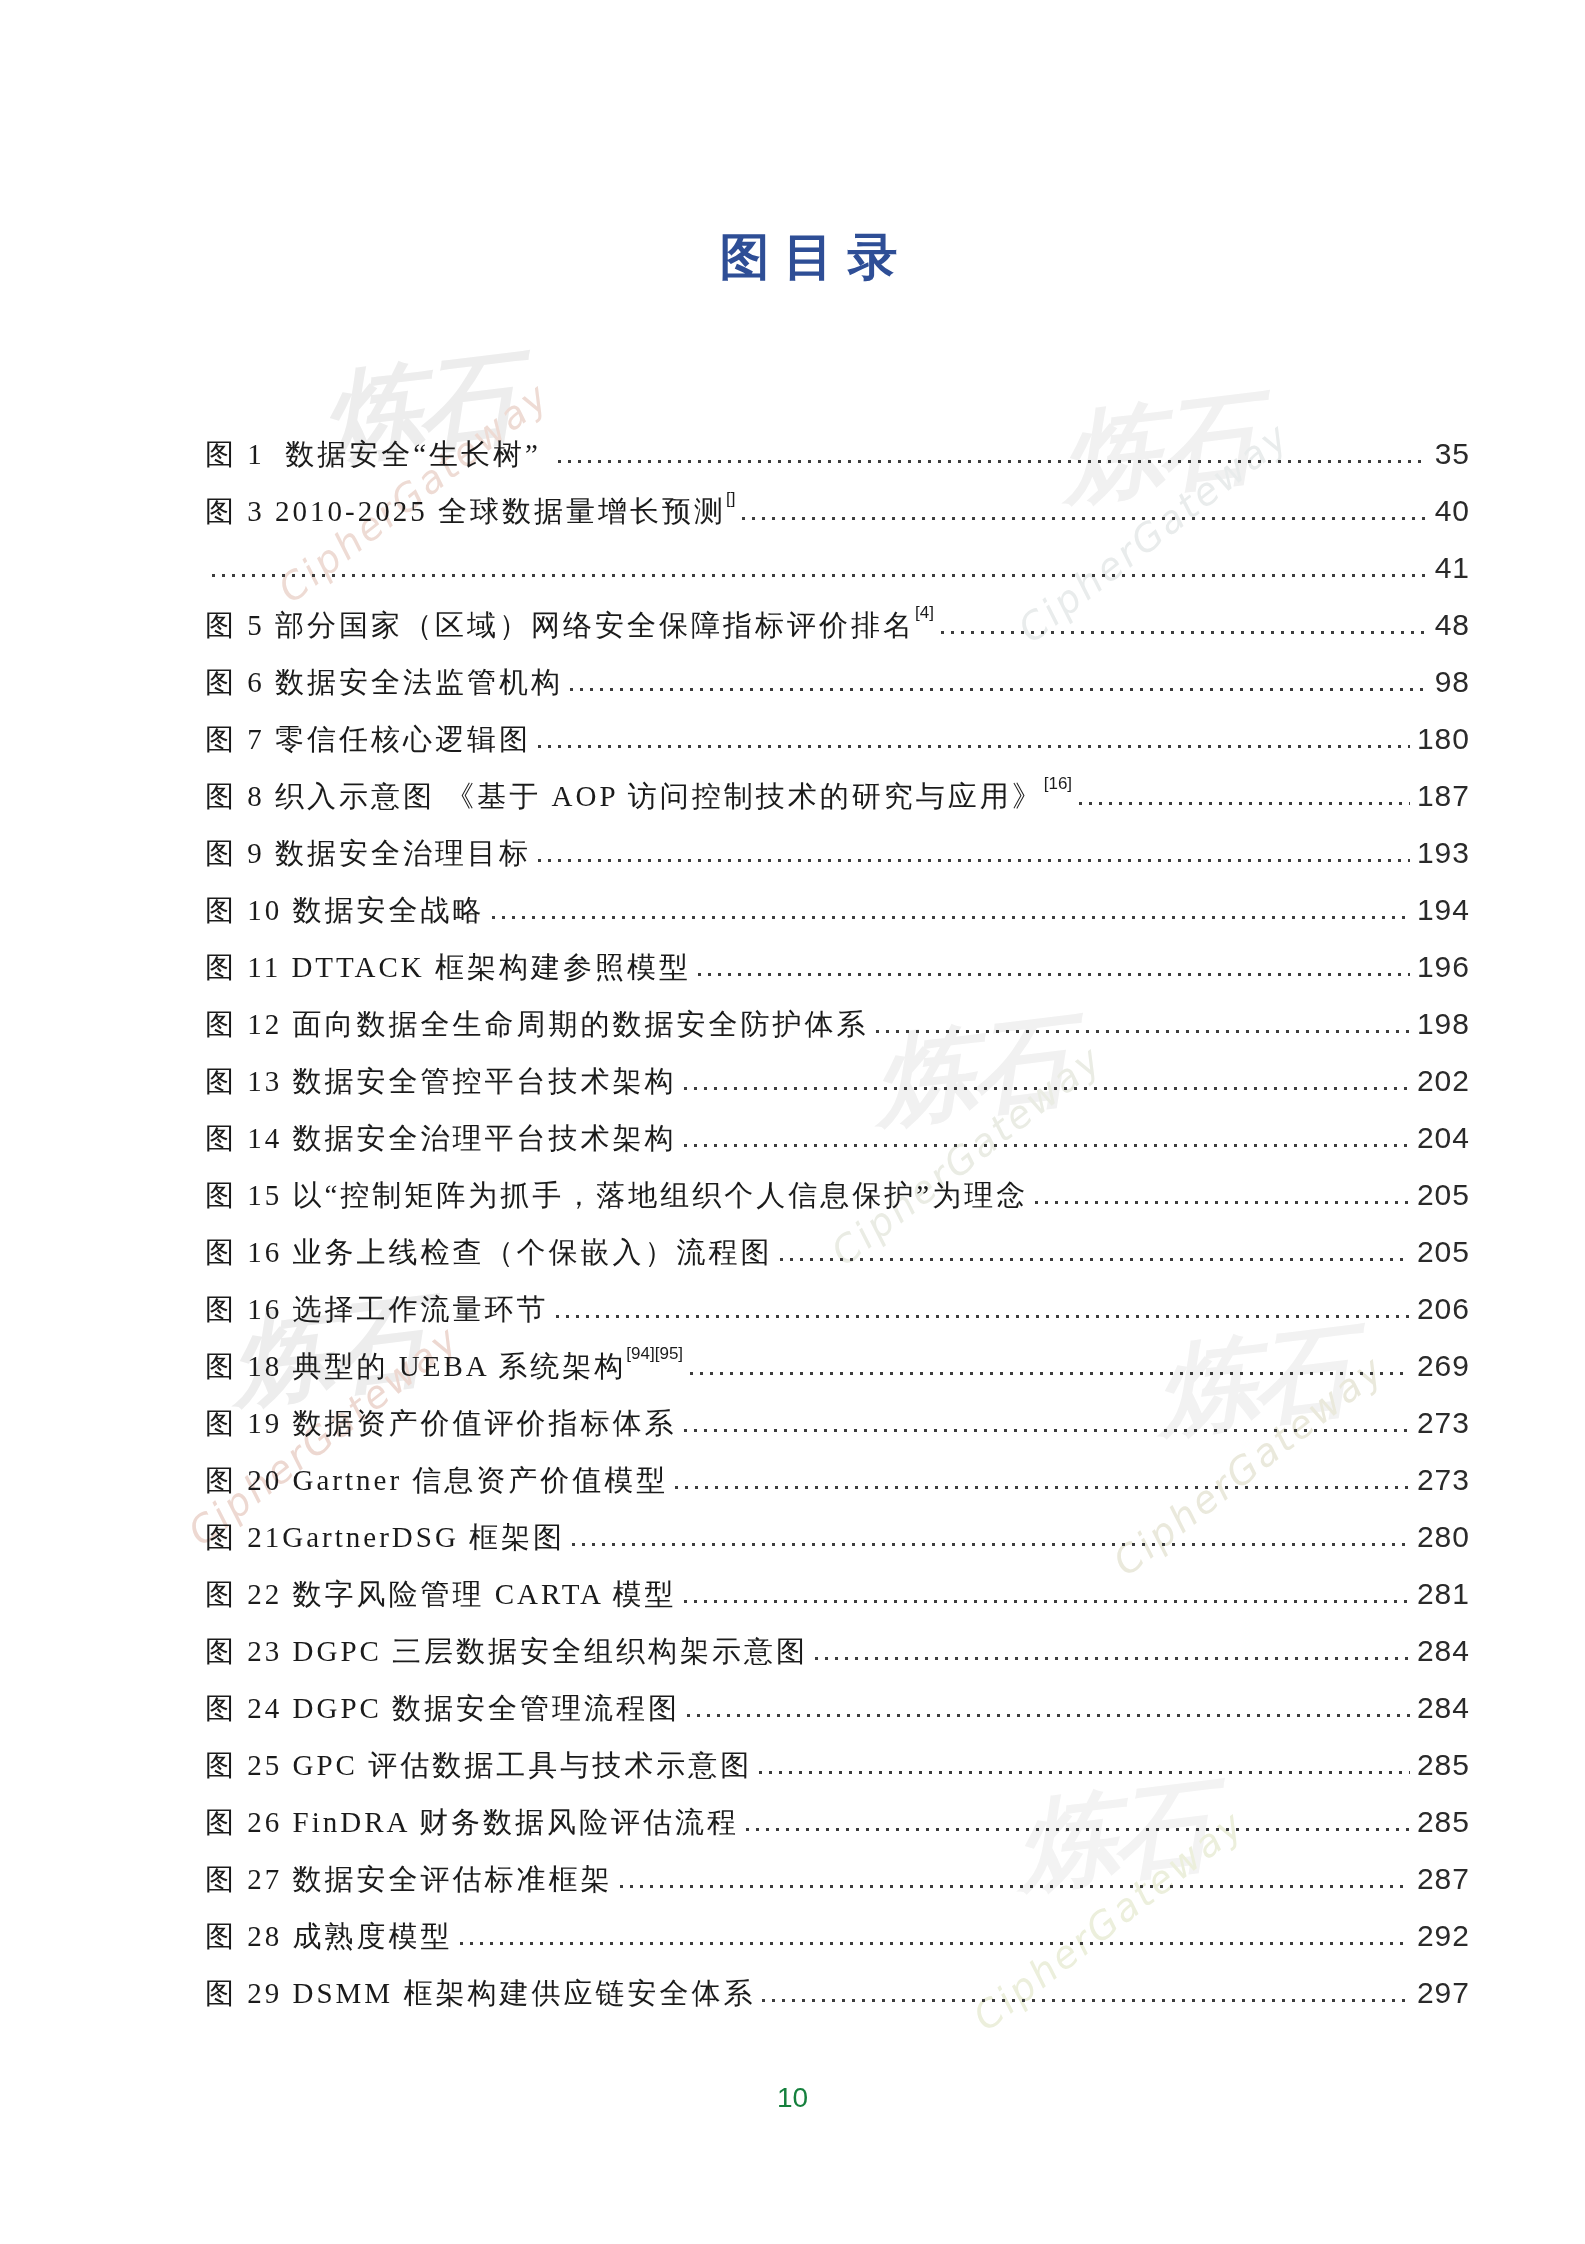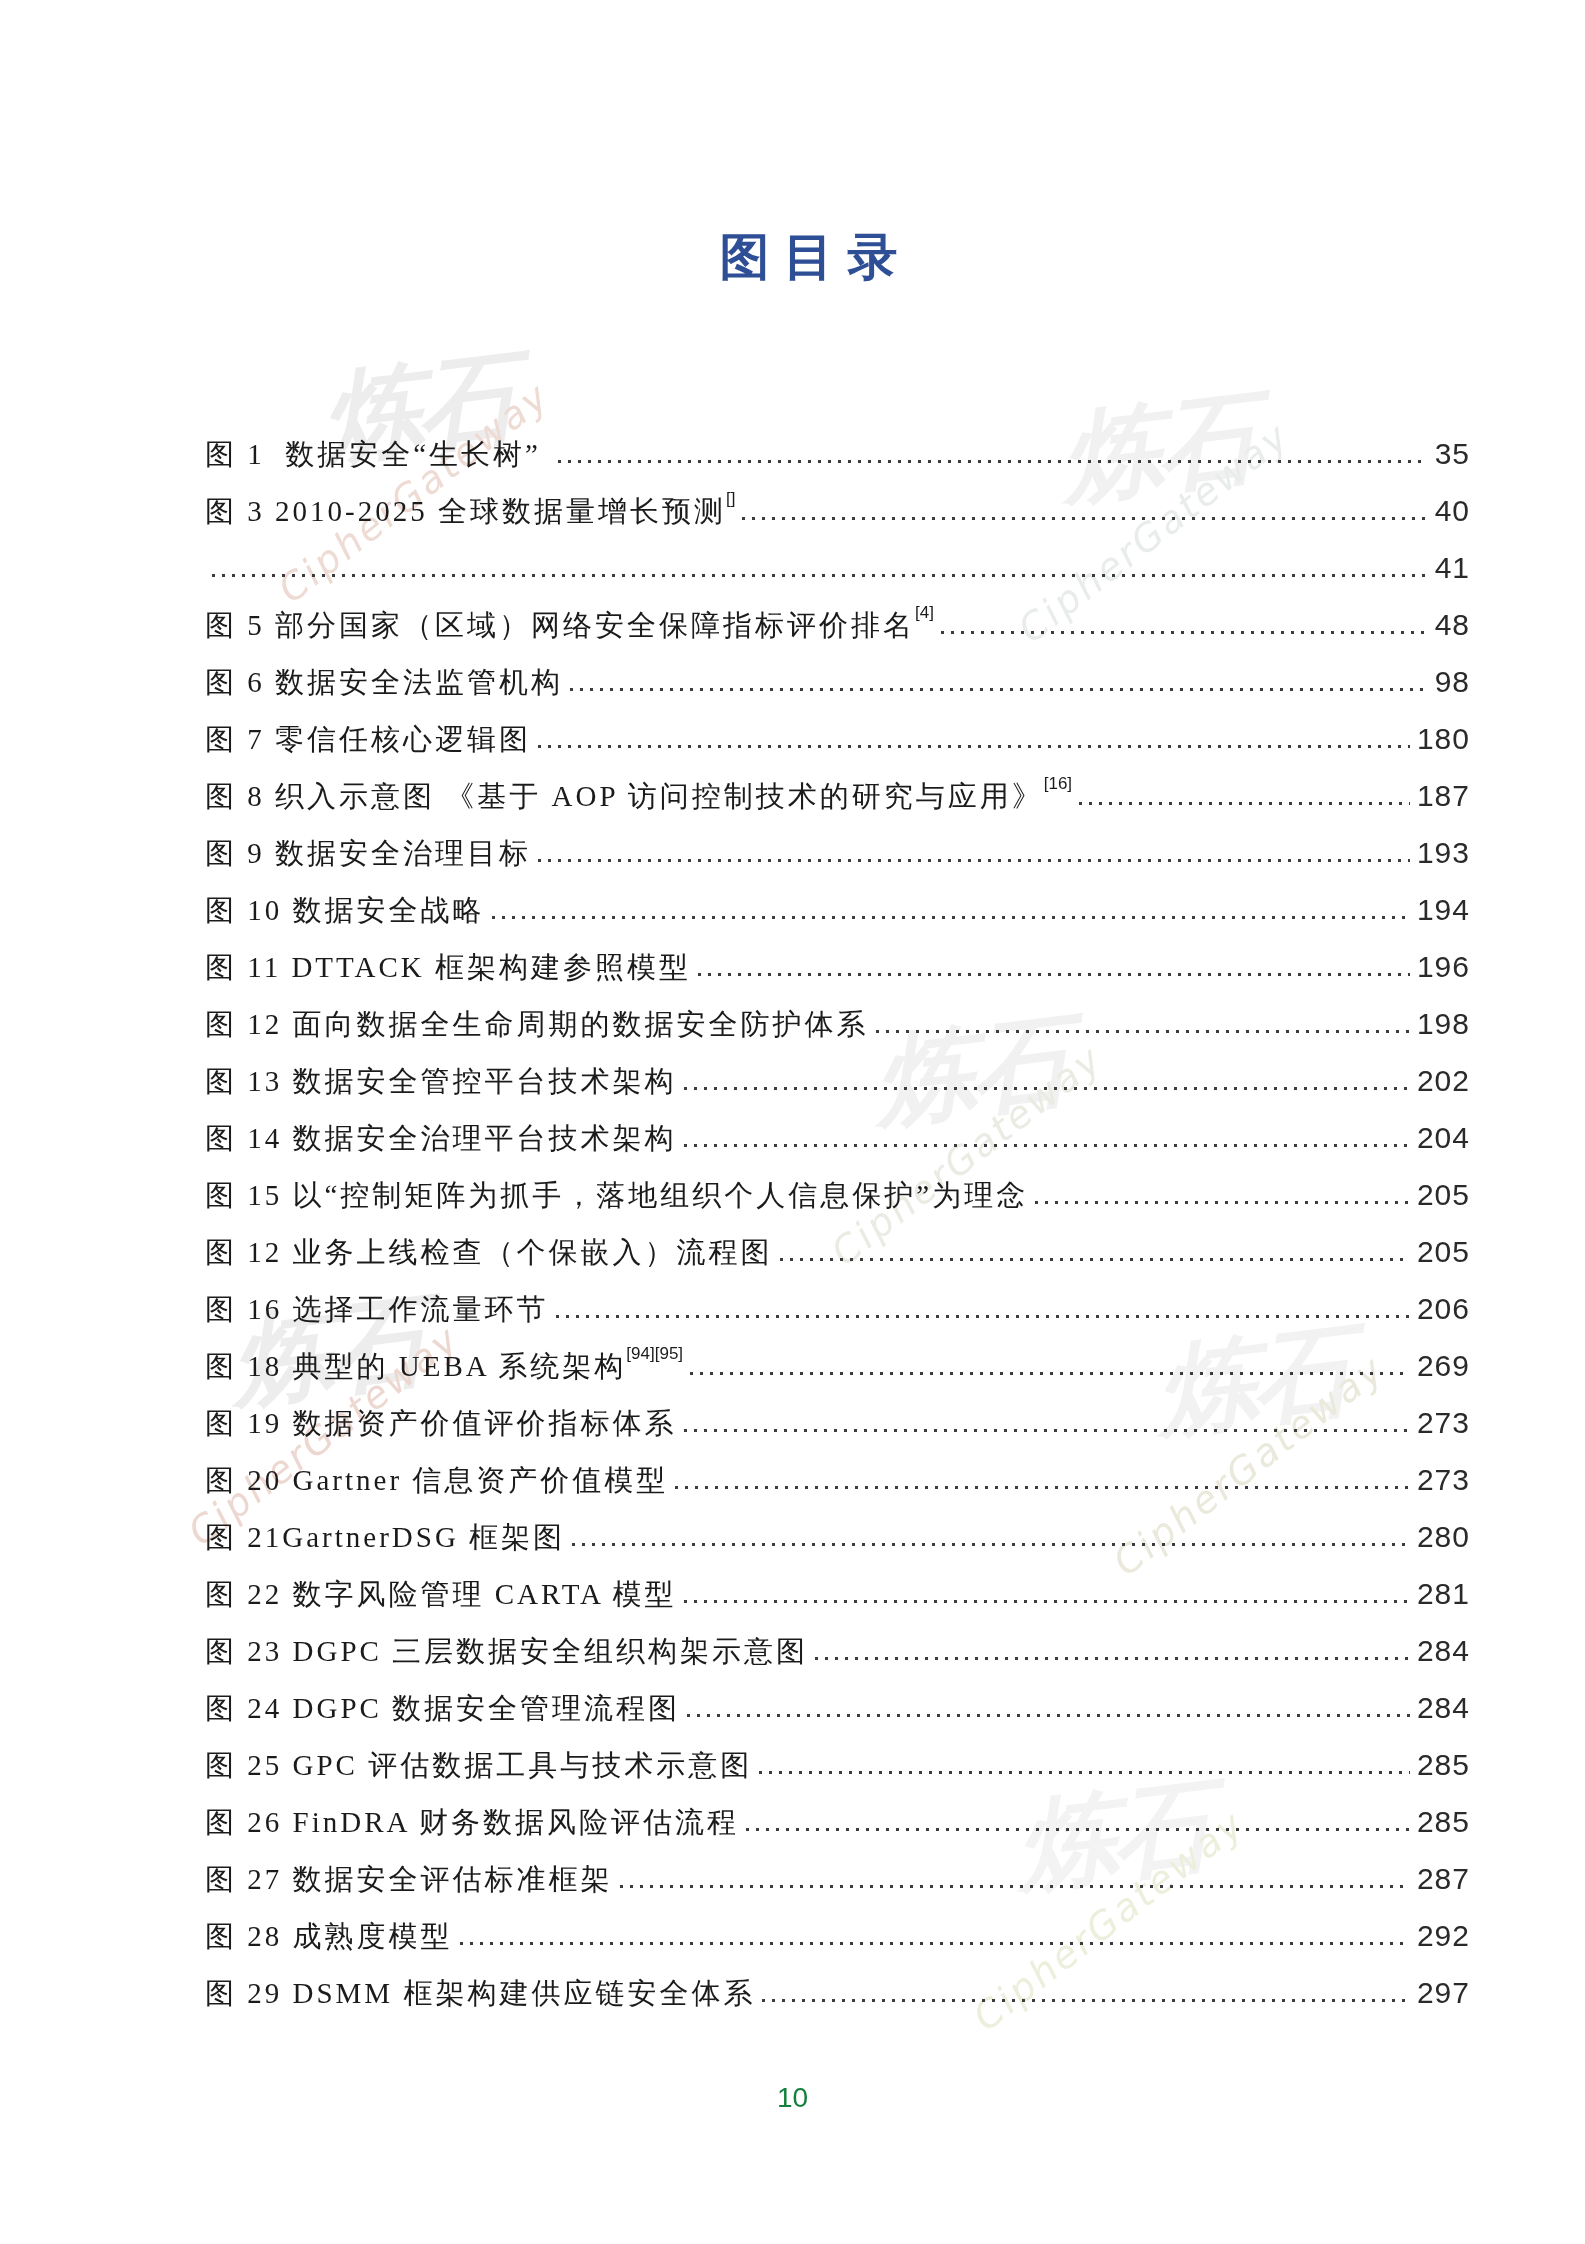--- a/index.html
+++ b/index.html
@@ -251,21 +251,21 @@
     </div>
 
     <div class="row">
       <span class="lbl">图 15 以“控制矩阵为抓手，落地组织个人信息保护”为理念</span>
 
       <span class="leader"></span>
       <span class="pg">205</span>
     </div>
 
     <div class="row">
-      <span class="lbl">图 12 业务上线检查（个保嵌入）流程图</span>
+      <span class="lbl">图 16 业务上线检查（个保嵌入）流程图</span>
 
       <span class="leader"></span>
       <span class="pg">205</span>
     </div>
 
     <div class="row">
       <span class="lbl">图 16 选择工作流量环节</span>
 
       <span class="leader"></span>
       <span class="pg">206</span>

